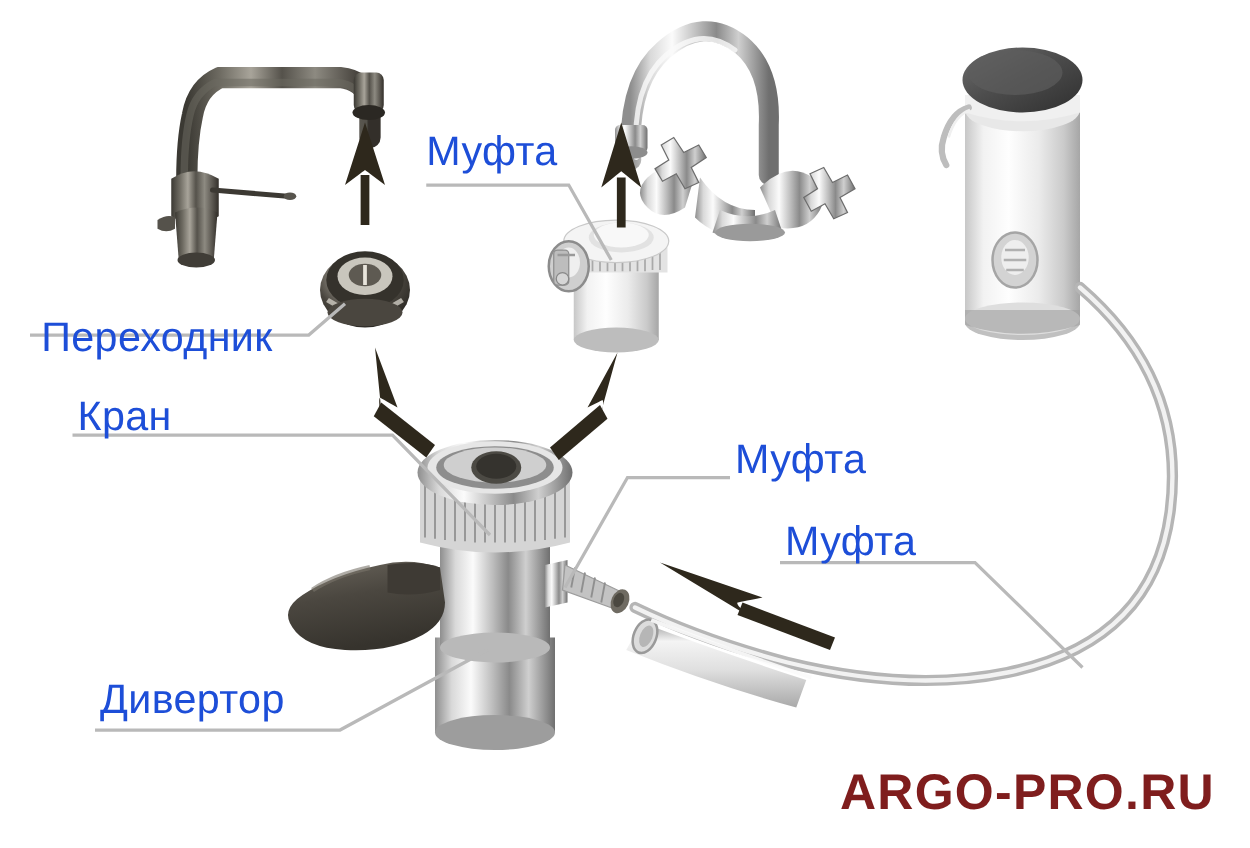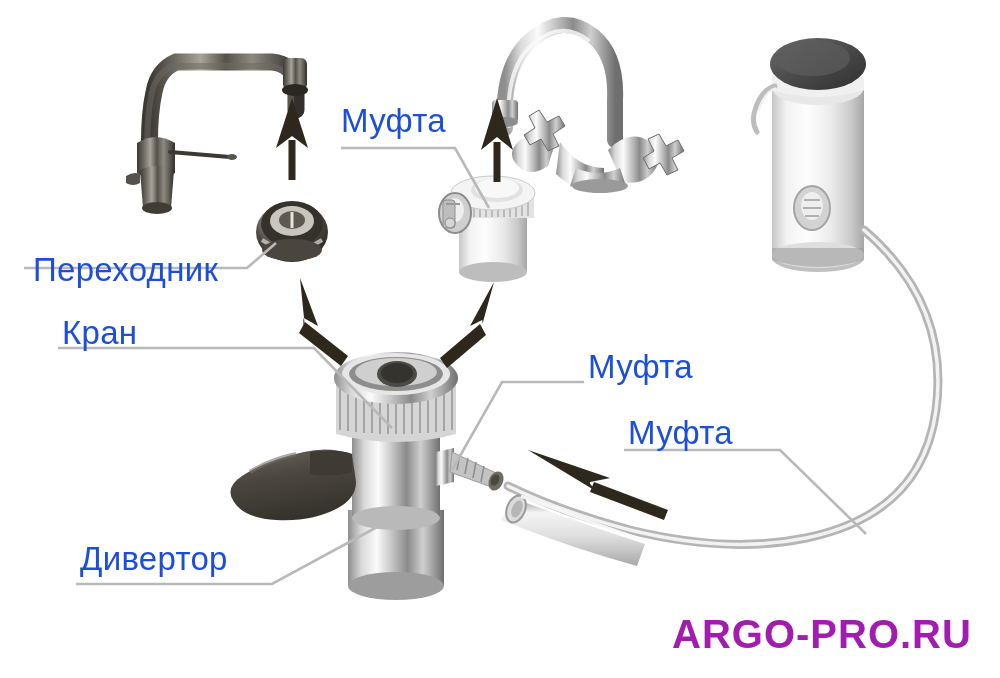--- a/index.html
+++ b/index.html
@@ -1,21 +1,21 @@
 <!DOCTYPE html>
 <html><head>
 <meta charset="utf-8">
 <style>
   html,body{margin:0;padding:0;background:#ffffff;}
   body{width:1000px;height:678px;overflow:hidden;font-family:"Liberation Sans",sans-serif;}
   #stage{position:relative;width:1000px;height:678px;background:#ffffff;}
   svg.layer{position:absolute;left:0;top:0;width:1000px;height:678px;}
   .lbl{position:absolute;white-space:nowrap;color:#1d4ed8;font-weight:400;}
   .lbl-txt{font-family:"Liberation Sans",sans-serif;font-size:33px;line-height:1;letter-spacing:0.3px;}
-  .watermark{position:absolute;font-family:"Liberation Sans",sans-serif;font-weight:bold;font-size:40px;letter-spacing:1px;color:#a21caf;}
+  .watermark{position:absolute;font-family:"Liberation Sans",sans-serif;font-weight:bold;font-size:40px;letter-spacing:1px;color:#7f1d1d;}
 </style>
 </head>
 <body>
 
 <div id="stage">
 
   <svg class="layer" viewBox="0 0 1000 678">
     <defs>
       <linearGradient id="chromeV" x1="0" y1="0" x2="1" y2="0">
         <stop offset="0%" stop-color="#8e8e8e"></stop>

